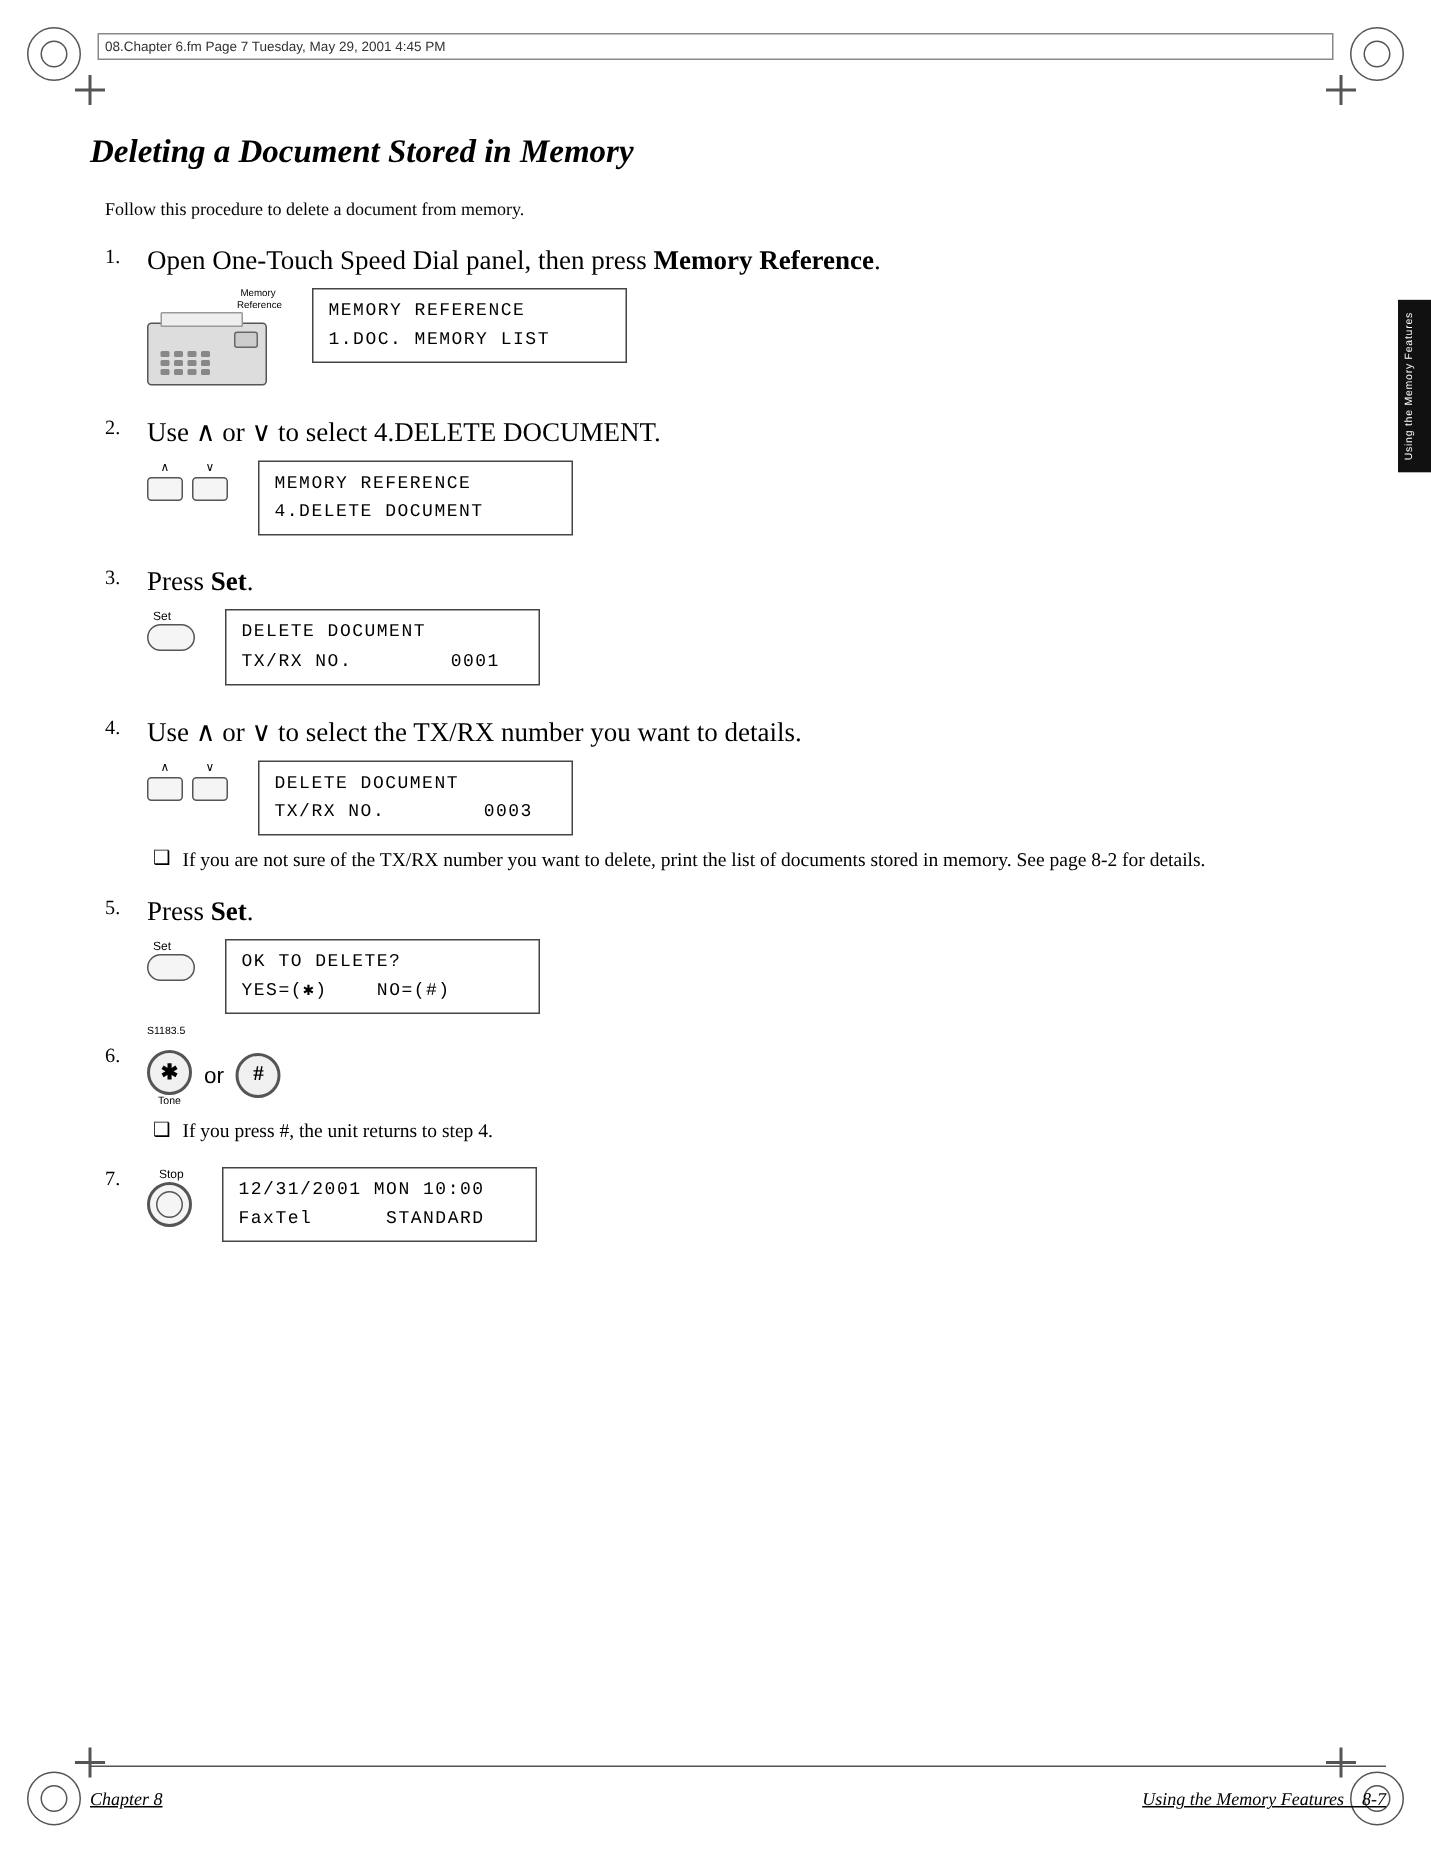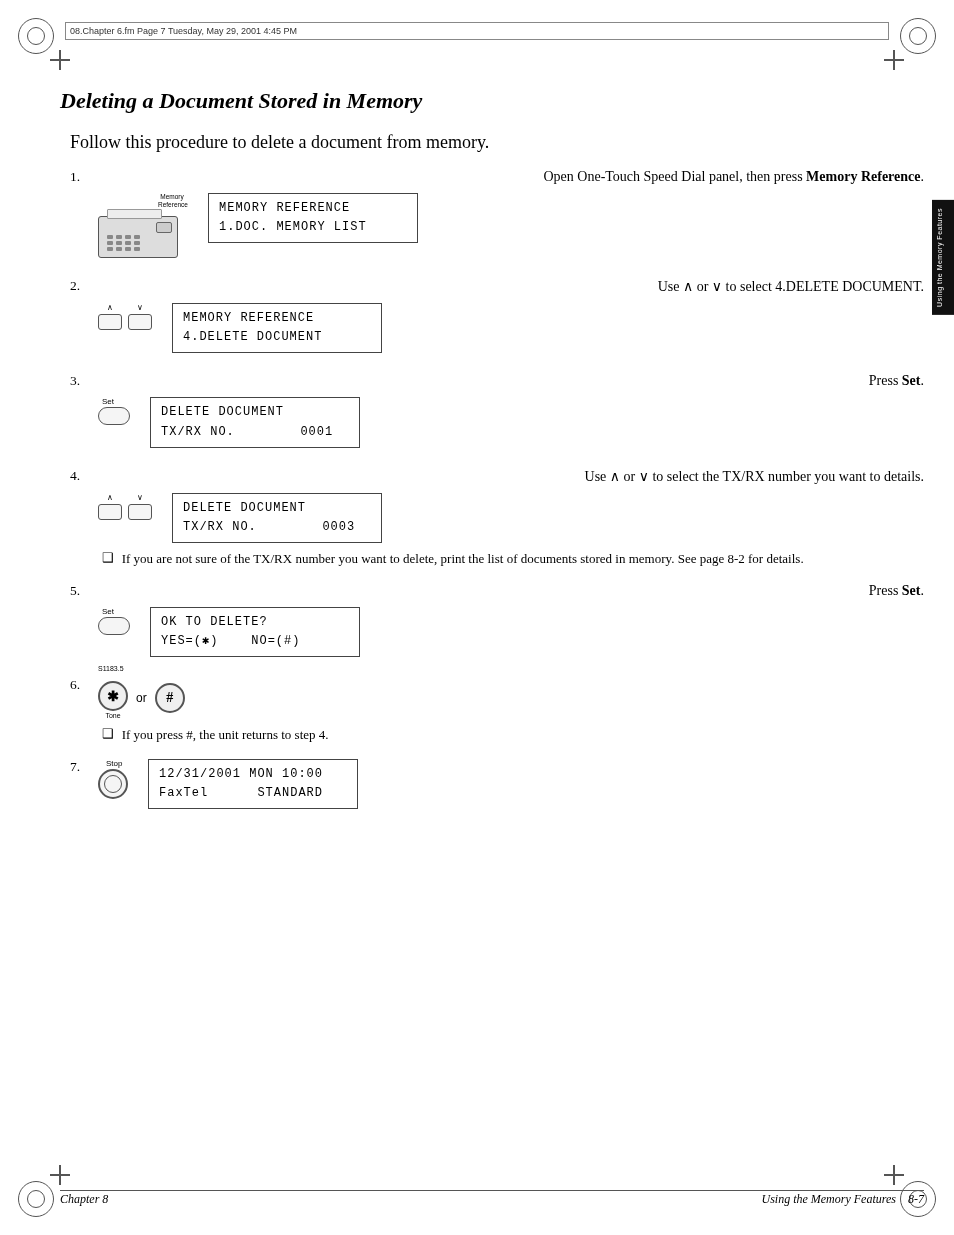--- a/index.html
+++ b/index.html
@@ -98,21 +98,21 @@
     
     .doc-title {
       font-size: 22px;
       font-weight: bold;
       font-style: italic;
       margin-bottom: 18px;
       margin-top: 33px;
     }
 
     .intro-text {
-      font-size: 18px;
+      font-size: 12px;
       margin-bottom: 16px;
       margin-left: 10px;
     }
 
     .method-title {
       font-size: 15px;
       font-weight: bold;
       font-style: italic;
       margin-bottom: 14px;
     }
@@ -128,23 +128,22 @@
       gap: 0;
     }
     .step-num {
       min-width: 28px;
       font-size: 13.5px;
     }
     .step-content {
       flex: 1;
     }
     .step-text {
-      font-size: 14px;
+      font-size: 18px;
       margin-bottom: 8px;
-      text-align: right;
     }
     .step-text b { font-weight: bold; }
 
     
     .lcd-display {
       background: #fff;
       border: 1.5px solid #444;
       font-family: 'Courier New', Courier, monospace;
       font-size: 12px;
       padding: 5px 10px;
@@ -233,25 +232,26 @@
       line-height: 1.5;
     }
 
     
     .page-footer {
       position: absolute;
       bottom: 28px;
       left: 60px;
       right: 30px;
       border-top: 1.5px solid #555;
-      padding-top: 1px;
+      padding-top: 14px;
       display: flex;
       justify-content: space-between;
       font-size: 12px;
       font-style: italic;
+      text-decoration: underline;
     }
   </style>
 </head>
 <body>
 
 <div class="corner corner-tl">
   <div class="corner-inner"></div>
 </div>
 <div class="corner corner-tr">
   <div class="corner-inner"></div>
@@ -414,21 +414,21 @@
     <li class="step-item">
       <span class="step-num">6.</span>
       <div class="step-content">
         <div class="step-row" style="align-items:center;">
           <div style="position:relative;display:flex;align-items:center;gap:8px;">
             <div style="display:flex;flex-direction:column;align-items:center;position:relative;">
               <div style="font-size:7px;font-family:Arial,sans-serif;position:absolute;top:-12px;left:0;white-space:nowrap;">S1183.5</div>
               <div style="width:30px;height:30px;border:2px solid #555;border-radius:50%;background:#f0f0f0;display:flex;align-items:center;justify-content:center;font-size:14px;font-weight:bold;margin-top:4px;">✱</div>
               <div style="font-size:7px;font-family:Arial,sans-serif;margin-top:1px;">Tone</div>
             </div>
-            <div style="font-size:12px;font-family:Arial,sans-serif;">or</div>
+            <div style="font-size:15px;font-family:Arial,sans-serif;">or</div>
             <div style="width:30px;height:30px;border:2px solid #555;border-radius:50%;background:#f0f0f0;display:flex;align-items:center;justify-content:center;font-size:14px;font-weight:bold;">#</div>
           </div>
         </div>
         <div class="sub-note">
           <span class="sub-note-checkbox">❑</span>
           <span class="sub-note-text">If you press #, the unit returns to step 4.</span>
         </div>
       </div>
     </li>
 

